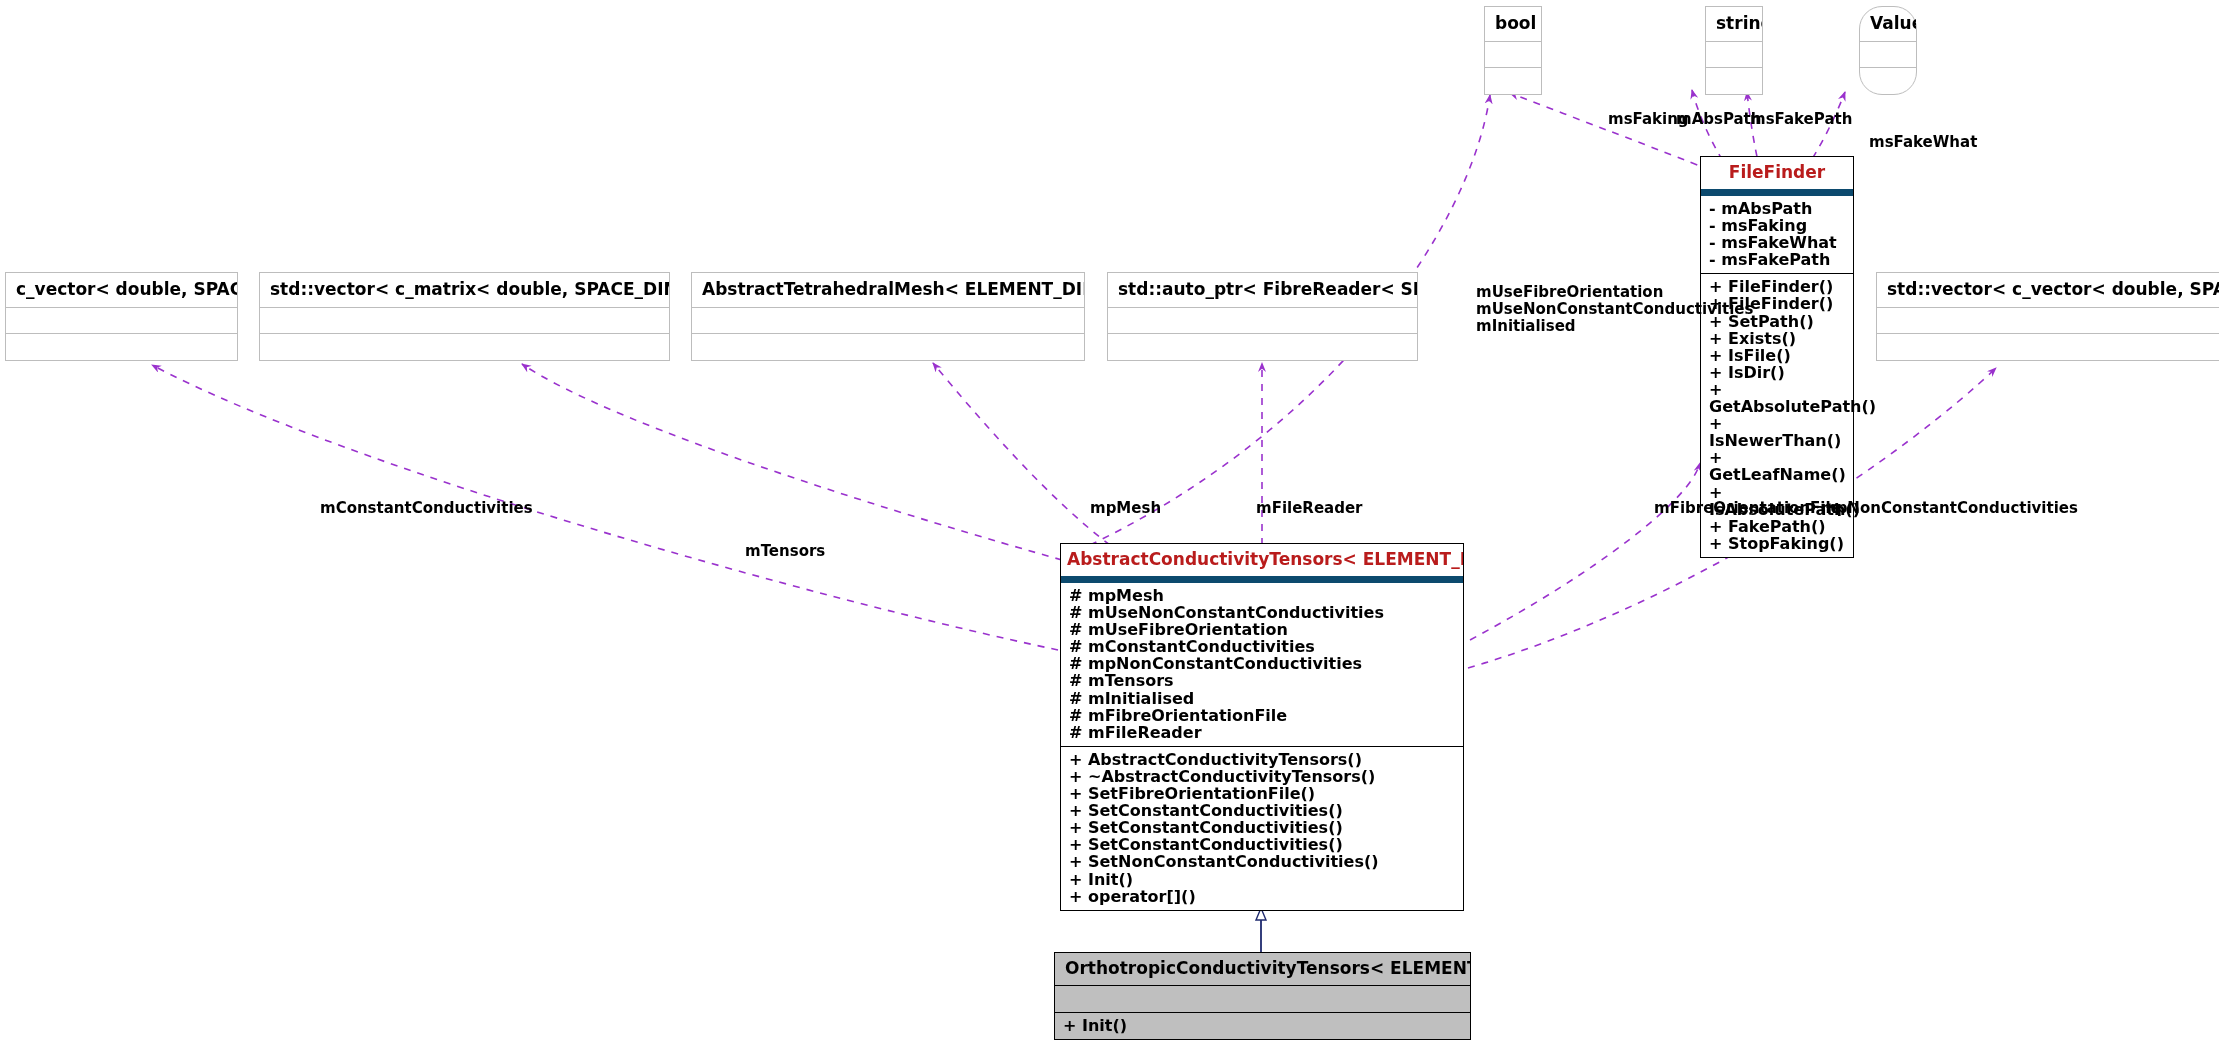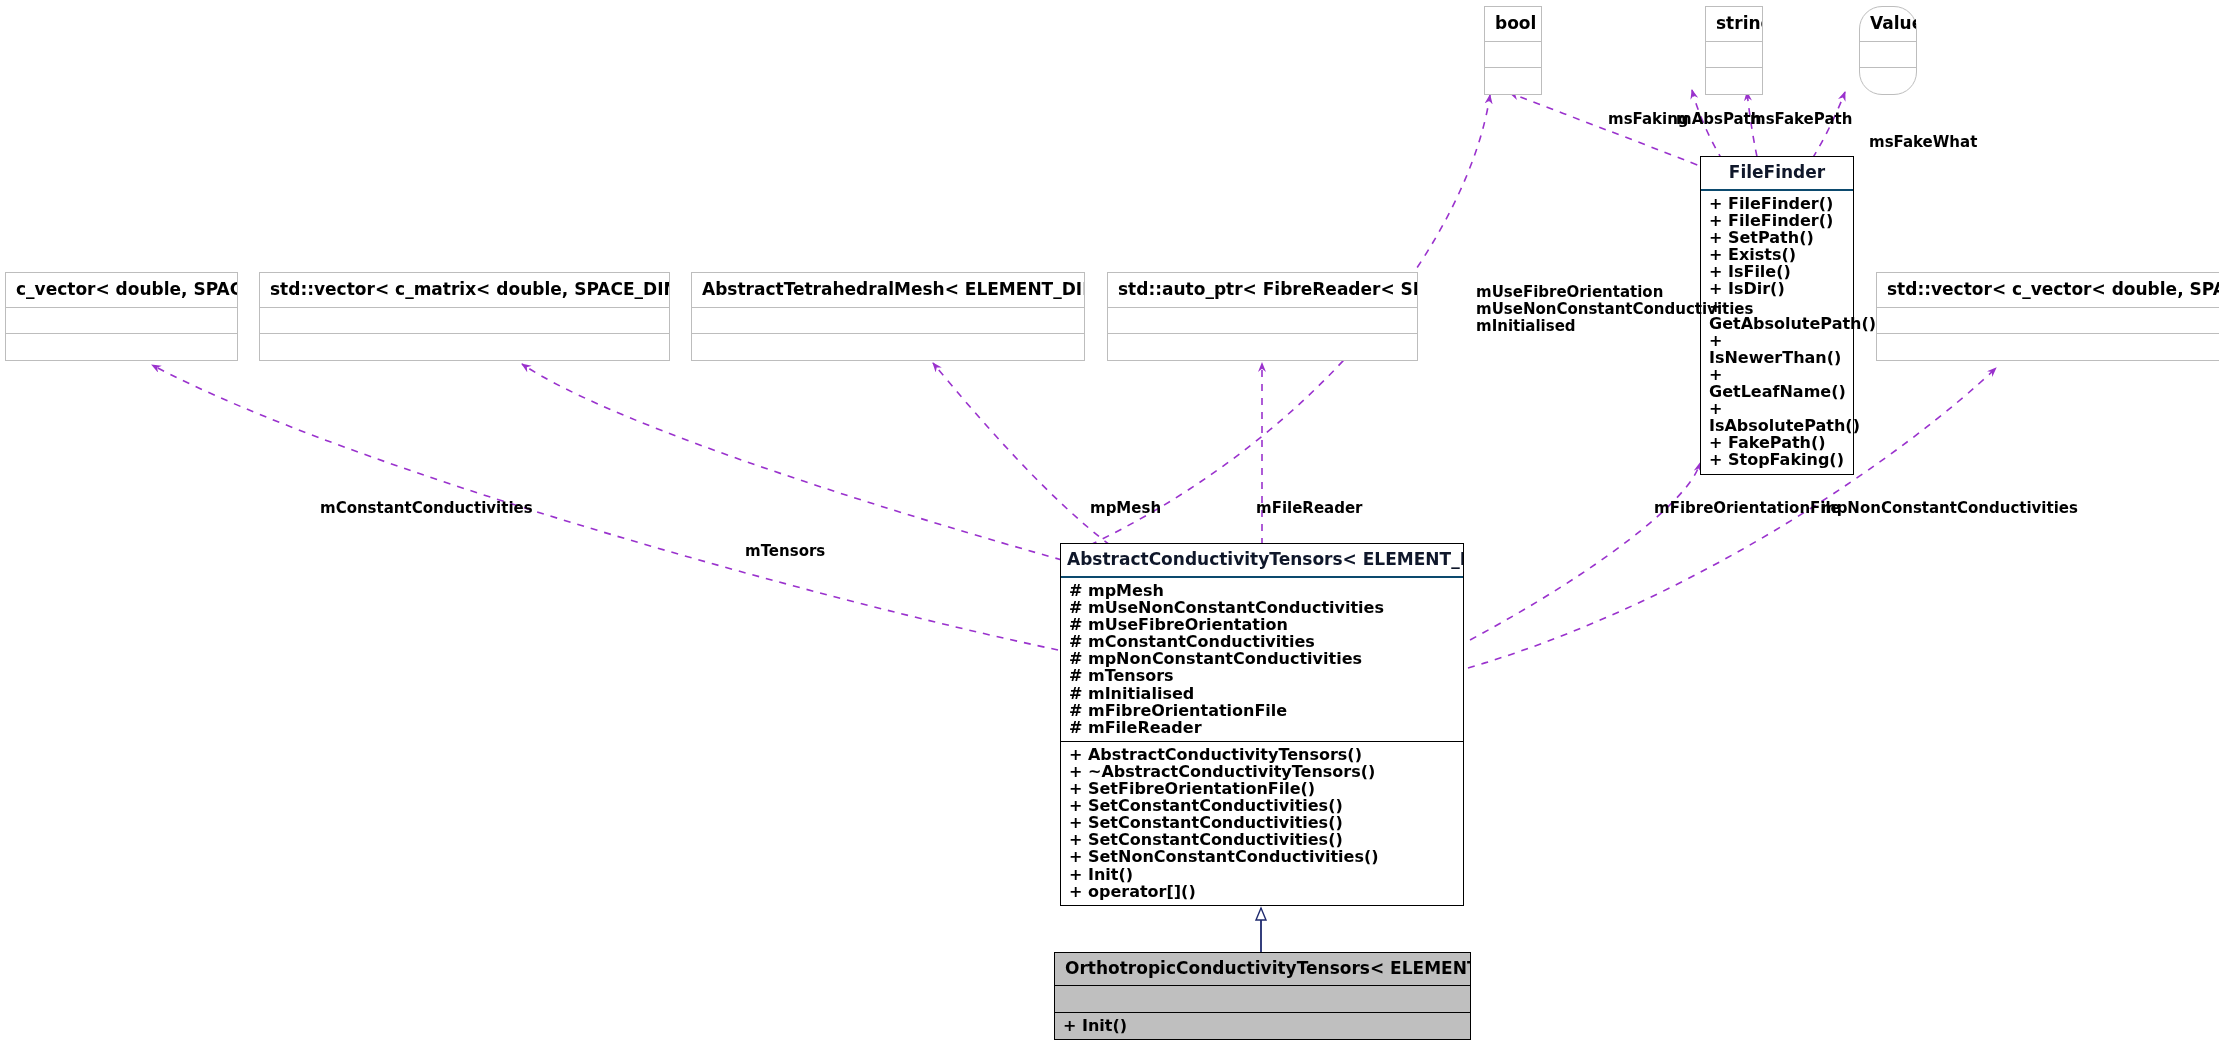--- a/index.html
+++ b/index.html
@@ -15,21 +15,21 @@
 
   
   .plain{border:1px solid #bdbdbd;}
   .plain .title{border-bottom:1px solid #bdbdbd;font-size:17px;color:#000;
                 line-height:1;padding:8px 10px 9px 10px;}
   .plain .mid{border-bottom:1px solid #bdbdbd;height:26px;}
   .plain .bot{height:26px;}
 
   
   .emph{border:1px solid #000000;}
-  .emph .title{border-bottom:2px solid #0c4a6e;font-size:17px;color:#0f172a;
+  .emph .title{border-bottom:7px solid #0c4a6e;font-size:17px;color:#b91c1c;
                line-height:1;padding:7px 6px 8px 6px;text-align:center;}
   .emph .attrs{border-bottom:1px solid #000000;padding:4px 6px 5px 8px;}
   .emph .ops{padding:4px 6px 5px 8px;}
   .emph .attrs div,.emph .ops div{font-size:16px;line-height:17.1px;color:#000;}
 
   
   .cur{background:#bfbfbf;border:1px solid #000;}
   .cur .title{border-bottom:1px solid #000;font-size:17px;line-height:1;
               padding:7px 6px 8px 10px;text-align:left;color:#000;white-space:nowrap;overflow:hidden;}
   .cur .mid{border-bottom:1px solid #000;height:27px;}
@@ -98,20 +98,26 @@
   </div>
 
   <div class="node plain" style="left:1859px;top:6px;width:58px;border-radius:23px;">
     <div class="cell title">Value</div>
     <div class="cell mid"></div>
     <div class="cell bot"></div>
   </div>
 
   <div class="node emph" style="left:1700px;top:156px;width:154px;">
     <div class="cell title">FileFinder</div>
+    <div class="cell attrs">
+      <div>- mAbsPath</div>
+      <div>- msFaking</div>
+      <div>- msFakeWhat</div>
+      <div>- msFakePath</div>
+    </div>
     <div class="cell ops">
       <div>+ FileFinder()</div>
       <div>+ FileFinder()</div>
       <div>+ SetPath()</div>
       <div>+ Exists()</div>
       <div>+ IsFile()</div>
       <div>+ IsDir()</div>
       <div>+ GetAbsolutePath()</div>
       <div>+ IsNewerThan()</div>
       <div>+ GetLeafName()</div>

